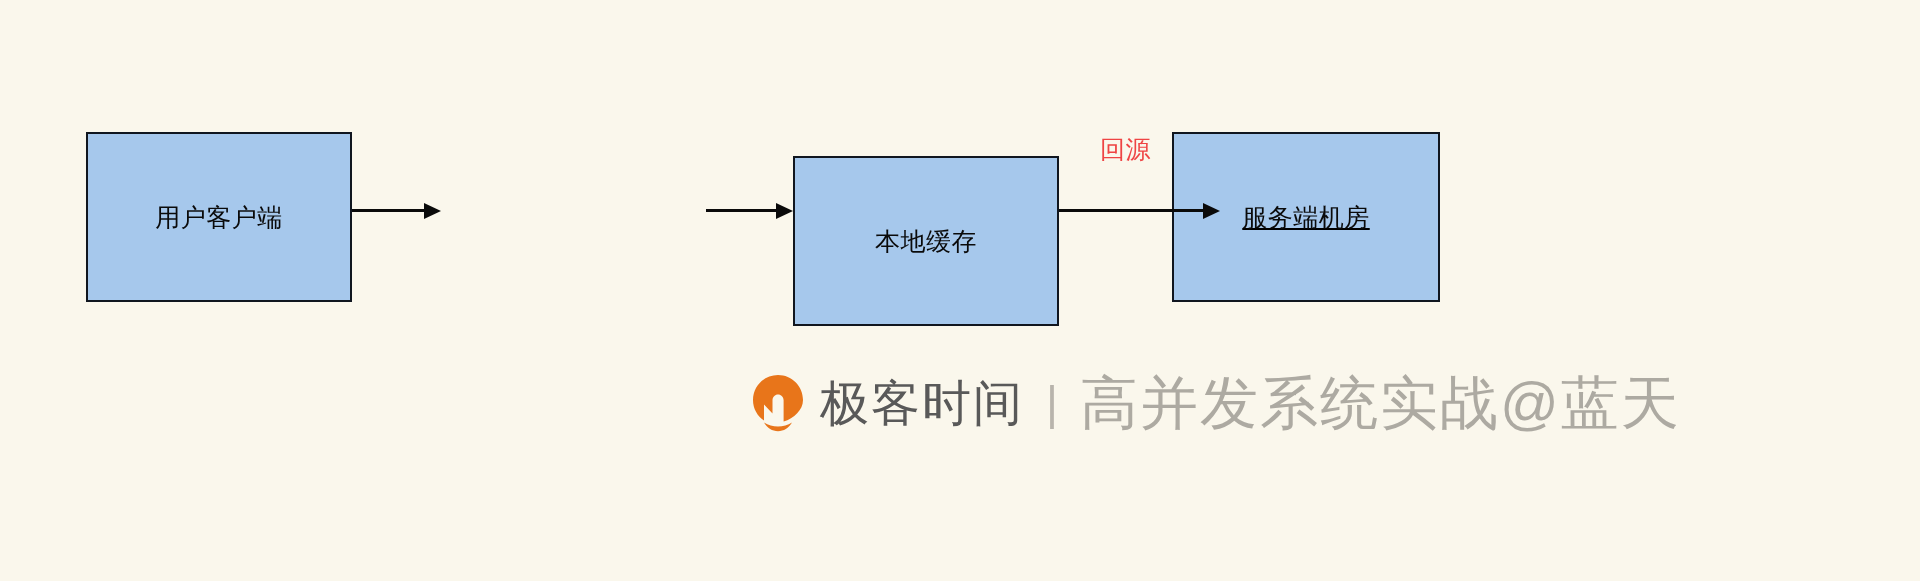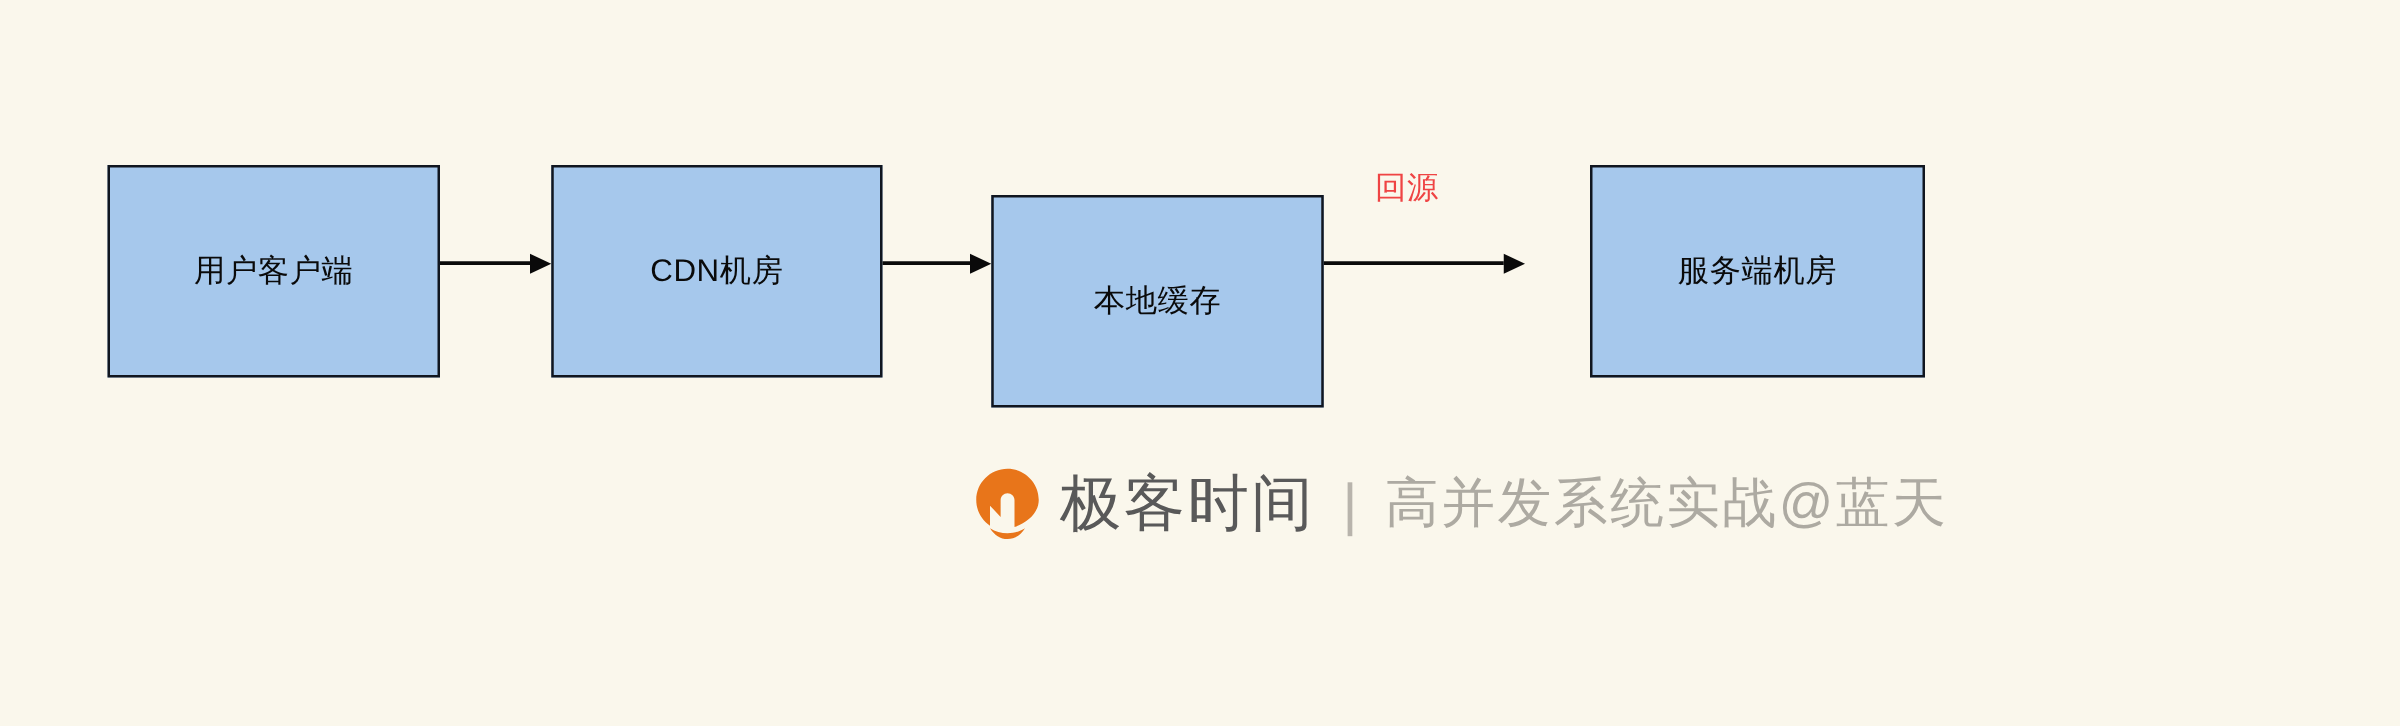--- a/index.html
+++ b/index.html
@@ -34,21 +34,21 @@
   .node-label {
     font-size: 25px;
     color: #0a0a0a;
     letter-spacing: 0.5px;
     line-height: 1;
     white-space: nowrap;
   }
   #node-0 { left: 86px;   width: 266px; }
   #node-1 { left: 441px;  width: 265px; }
   #node-2 { left: 793px;  width: 266px; margin-top: 24px; }
-  #node-3 { left: 1272px; width: 268px; }
+  #node-3 { left: 1172px; width: 268px; text-decoration: underline; }
 
   .edge {
     position: absolute;
     top: 203px;
     height: 16px;
   }
   .edge-line {
     position: absolute;
     left: 0;
     top: 6px;
@@ -82,21 +82,21 @@
     top: 133px;
     font-size: 25px;
     color: #ef4444;
     white-space: nowrap;
     letter-spacing: 0.5px;
   }
 
   
   #watermark {
     position: absolute;
-    left: 780px;
+    left: 752px;
     top: 368px;
     display: flex;
     align-items: center;
     height: 70px;
     text-align: right;
   }
   .wm-logo {
     width: 52px;
     height: 58px;
     margin-right: 16px;
@@ -110,37 +110,34 @@
     white-space: nowrap;
   }
   .wm-sep {
     font-size: 46px;
     color: #b8b4ac;
     margin: 0 22px;
     line-height: 1;
     font-weight: 300;
   }
   .wm-course {
-    font-size: 43px;
+    font-size: 58px;
     color: #adaaa2;
     letter-spacing: 2px;
     line-height: 1;
     white-space: nowrap;
   }
 </style>
 </head>
 <body>
 
 <div id="canvas">
 
   <div class="node" id="node-0">
     <span class="node-label">用户客户端</span>
-  </div>
-  <div class="node" id="node-1">
-    <span class="node-label">CDN机房</span>
   </div>
   <div class="node" id="node-2">
     <span class="node-label">本地缓存</span>
   </div>
   <div class="node" id="node-3">
     <span class="node-label">服务端机房</span>
   </div>
 
   <div class="edge" id="edge-0">
     <div class="edge-line"></div>

